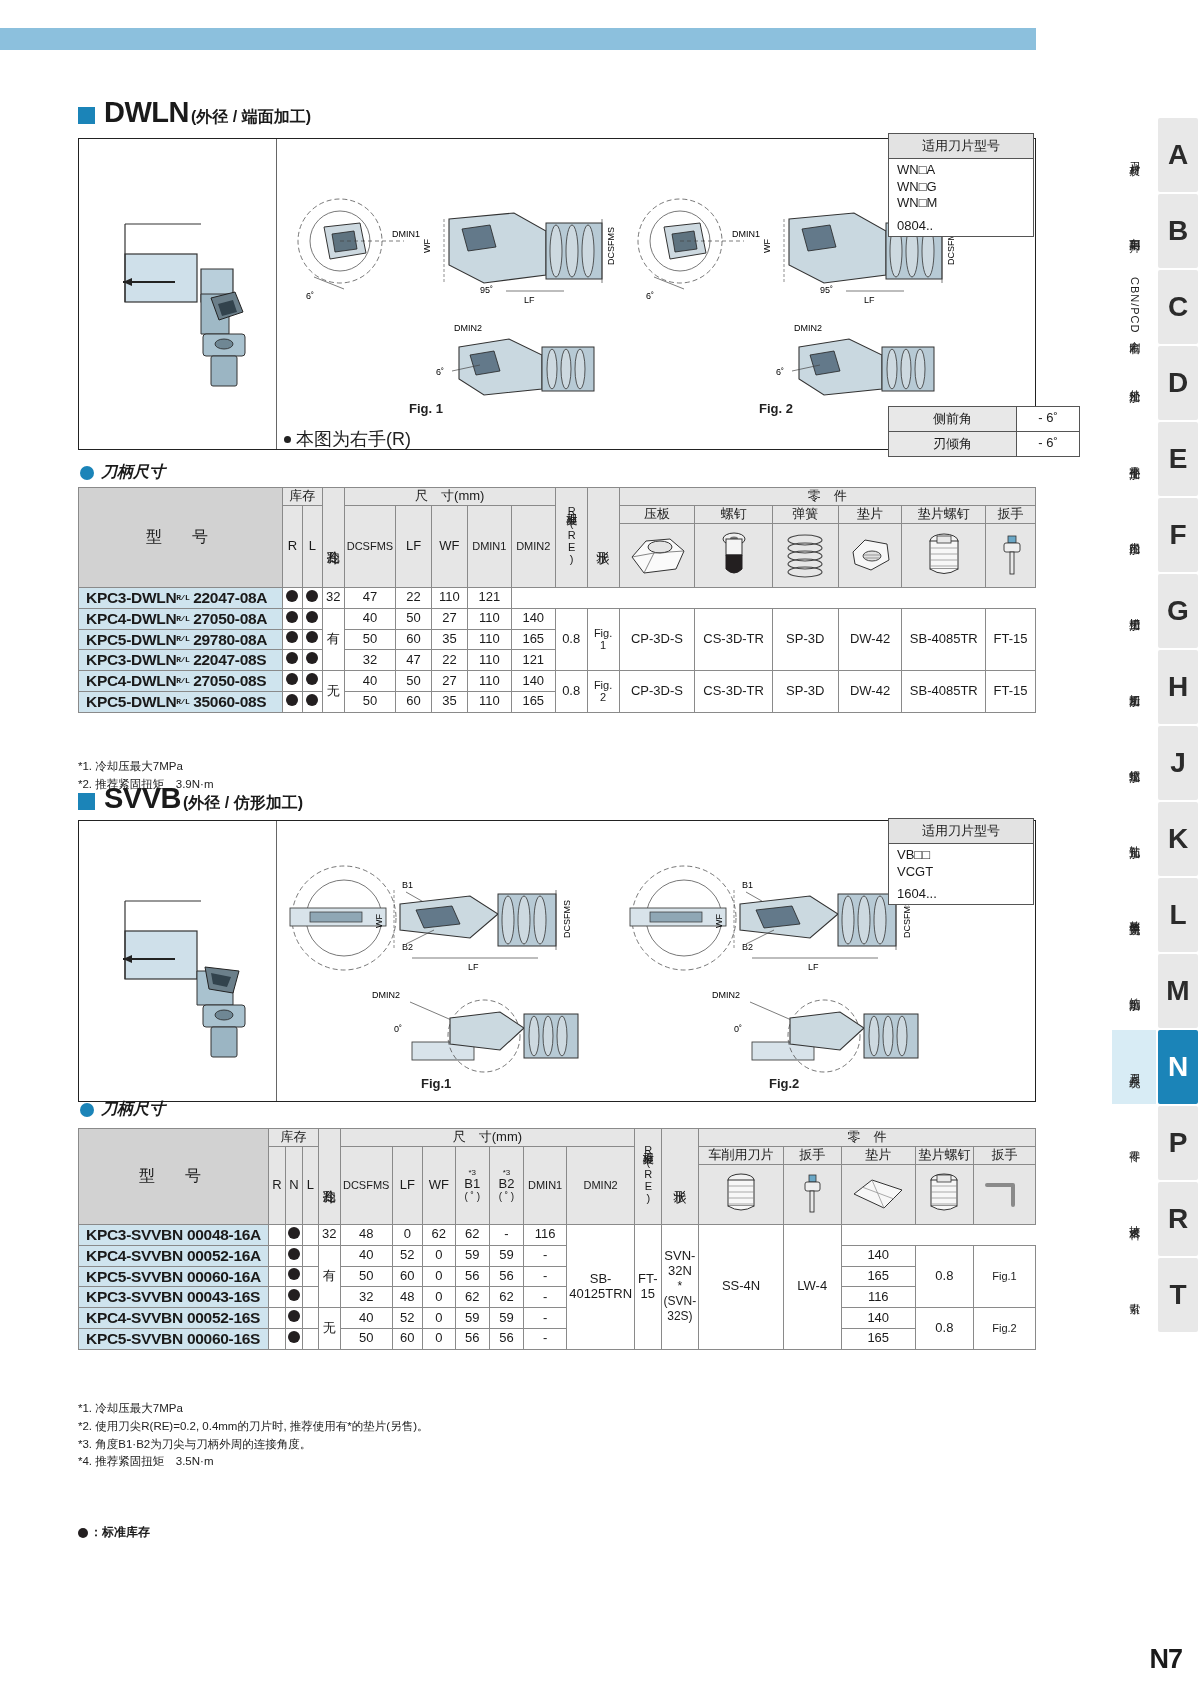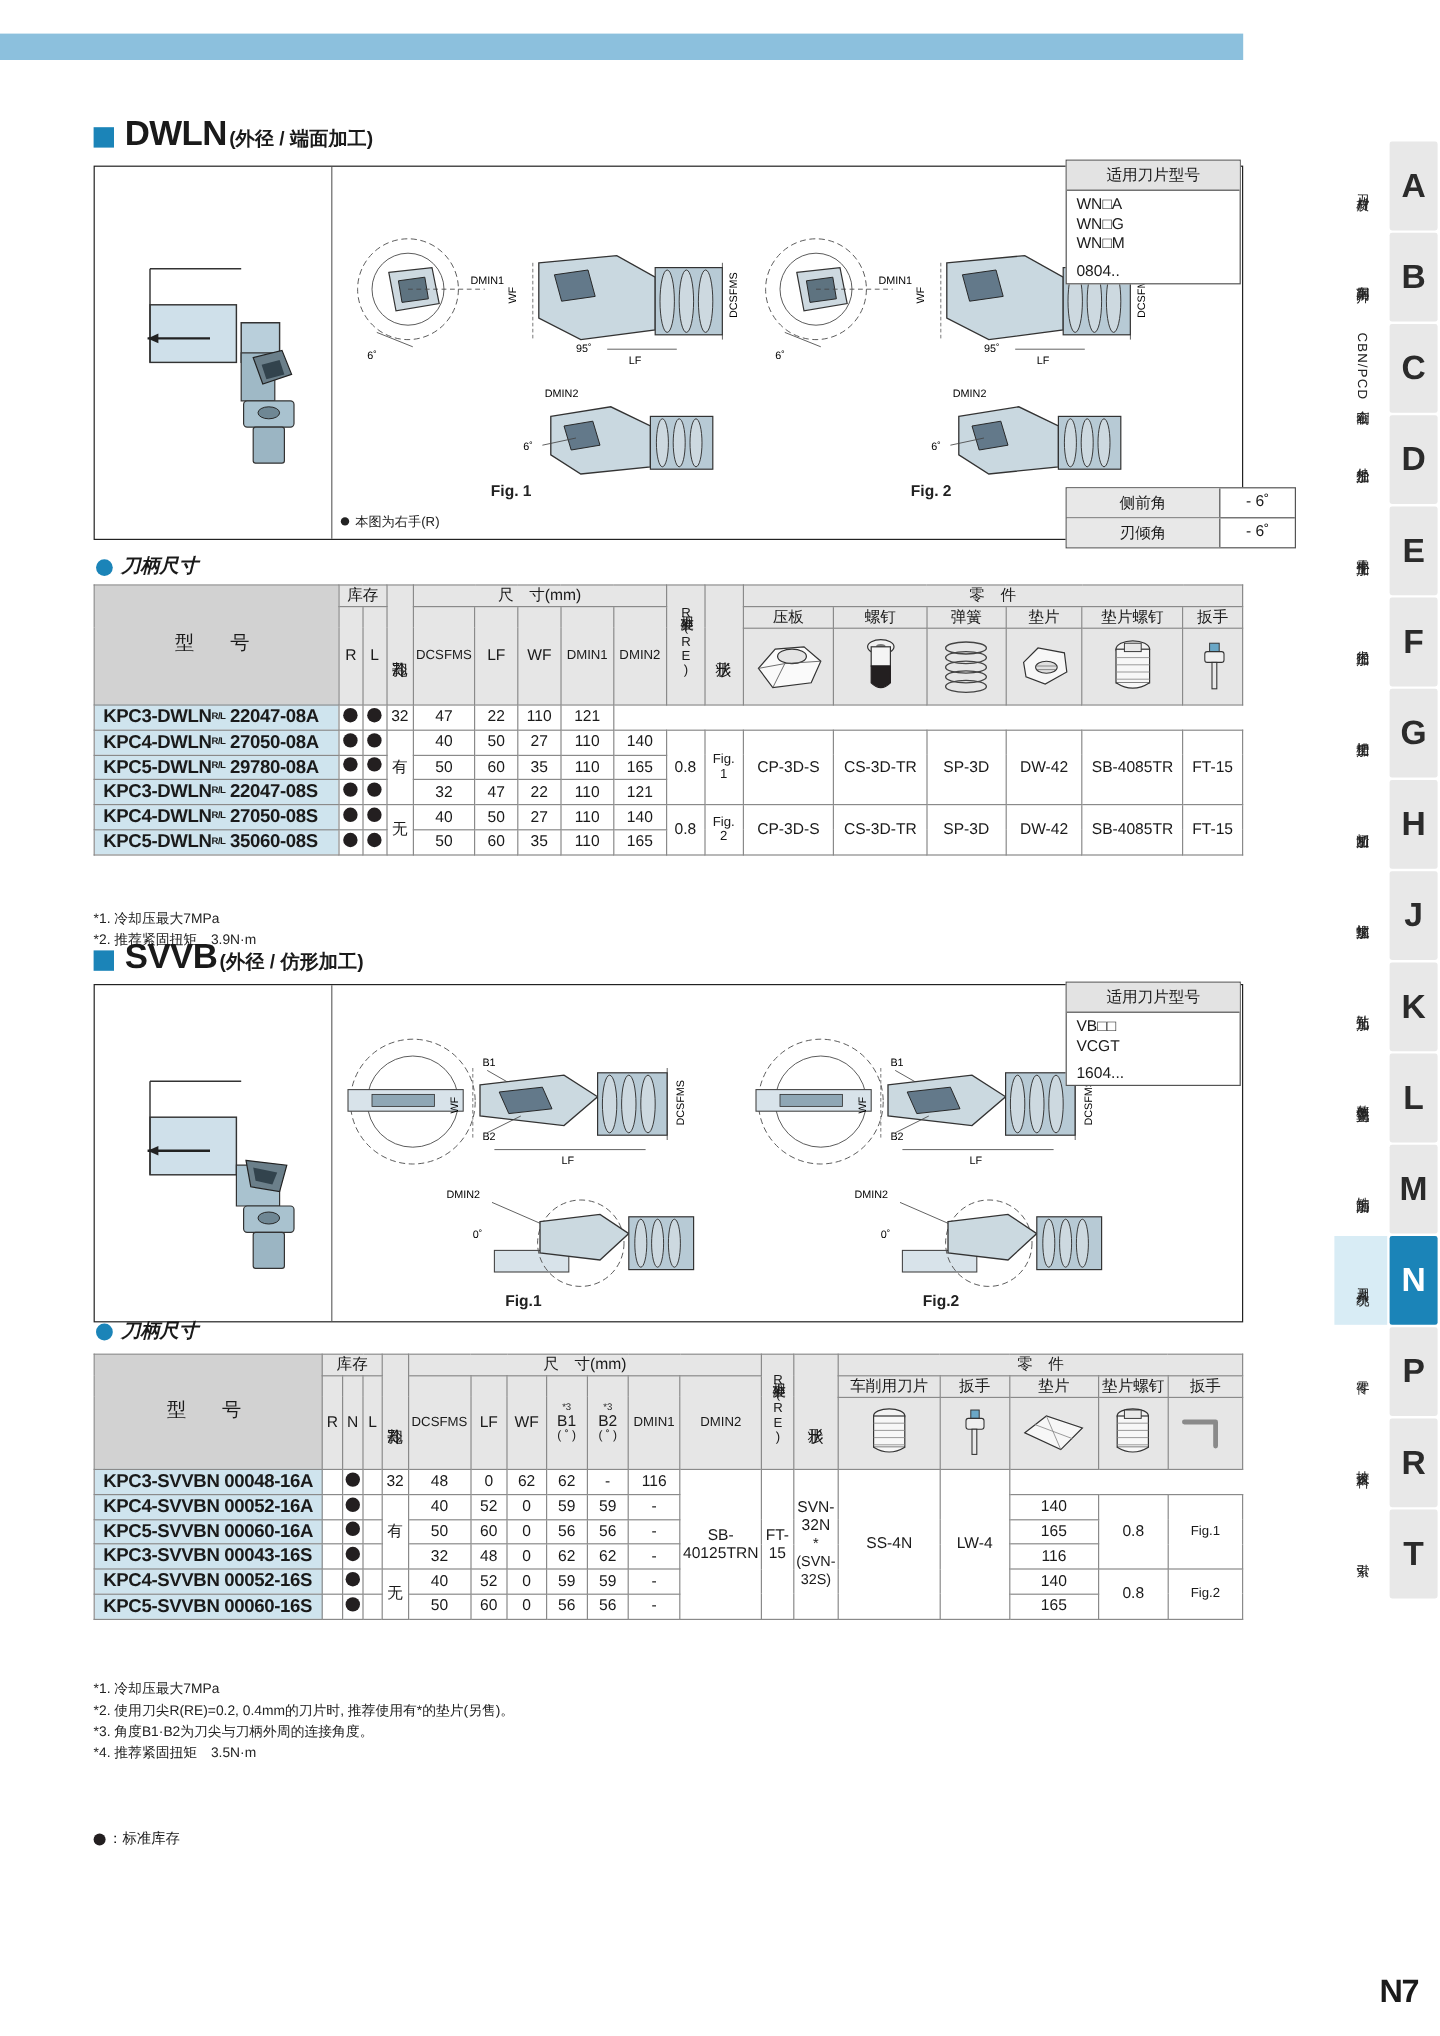--- a/index.html
+++ b/index.html
@@ -37,21 +37,21 @@
   .sec-sub { font-size:16px; font-weight:700; margin-left:2px; }
 
   .sub-head { position:absolute; display:flex; align-items:center;font-style:italic; }
   .dot { width:14px; height:14px; border-radius:50%; background:#1b84b8; margin-right:7px; }
   .sub-title { font-size:16px; font-weight:600; }
 
   
   .fig-panel { position:absolute; border:1.6px solid #222; background:#fff; }
   .fig-split { position:absolute; top:0; bottom:0; width:1px; background:#666; }
   .fig-cap { position:absolute; font-size:13px; font-weight:600; color:#222; }
-  .fig-note { position:absolute; font-size:11px; color:#222; display:flex; align-items:center;}
+  .fig-note { position:absolute; font-size:18px; color:#222; display:flex; align-items:center;}
   .fig-note .bull { width:7px;height:7px;border-radius:50%;background:#222;margin-right:5px;display:inline-block;}
 
   
   .mini-tbl { position:absolute; border:1px solid #555; background:#fff; font-size:13px; }
   .mini-tbl .mt-head { background:#e3e3e3; text-align:center; padding:3px 20px; border-bottom:1px solid #555; font-size:13px; white-space:nowrap;}
   .mini-tbl .mt-body { display:flex;flex-direction:column; }
   .mini-tbl .mt-col { padding:3px 8px; }
   .mini-tbl .mt-col.lines div { line-height:1.28; white-space:nowrap; }
   .mini-tbl .mt-col.right { display:flex; align-items:center; font-size:13px; }
 
@@ -68,29 +68,29 @@
     font-weight:400; line-height:1.15;
   }
   table.dt thead th { background:#e6e6e6; font-size:13px; }
   table.dt thead th.modelhead { background:#d2d2d2; font-size:16px; letter-spacing:7px; }
   table.dt .vt { writing-mode:vertical-rl; text-orientation:upright; letter-spacing:0px; line-height:1.0; }
   table.dt td.model {
     background:#cfe4ee; text-align:left; padding-left:7px; font-weight:700; font-size:15.5px;
     white-space:nowrap; letter-spacing:-0.3px;
   }
   .rl { display:inline-block; font-size:8px; line-height:1; vertical-align:middle;
-        transform:translateY(-1px); letter-spacing:-0.5px; }
+        transform:translateY(-1px); letter-spacing:-0.5px;font-family:Liberation Mono, monospace; }
   .bdot { display:inline-block; width:12px; height:12px; border-radius:50%; background:#231f20; }
 
   .ic { display:block; margin:0 auto; }
 
   
   .fn { position:absolute; font-size:11.5px; line-height:1.55; color:#222; }
 
-  .botnote { position:absolute; font-size:12px; display:flex; align-items:center; }
+  .botnote { position:absolute; font-size:12px; display:flex; align-items:center;font-weight:bold; }
   .pageno { position:absolute; right:18px; bottom:22px; font-size:27px; font-weight:700; letter-spacing:-1px;}
 
   
   svg { display:block; }
 </style>
 </head>
 <body>
 
 <div id="topbar"></div>
 

